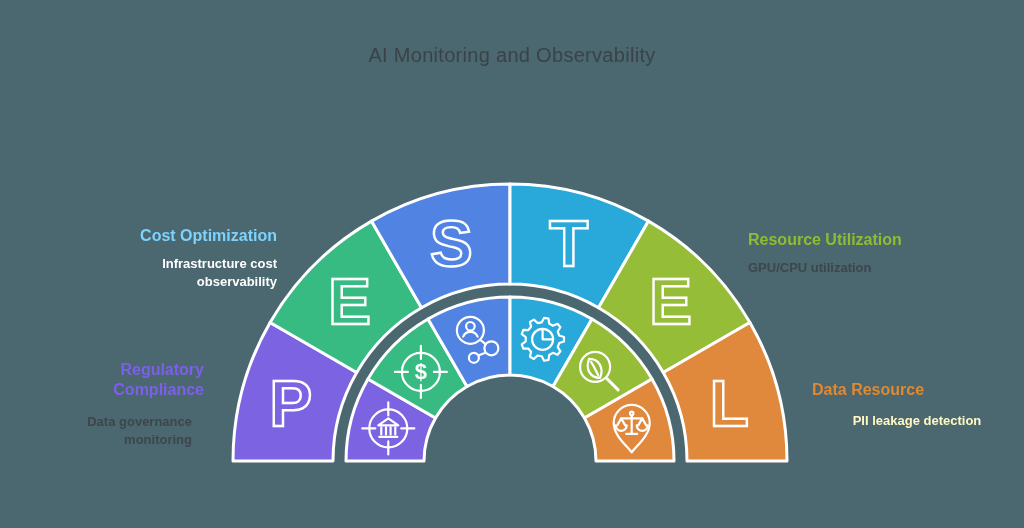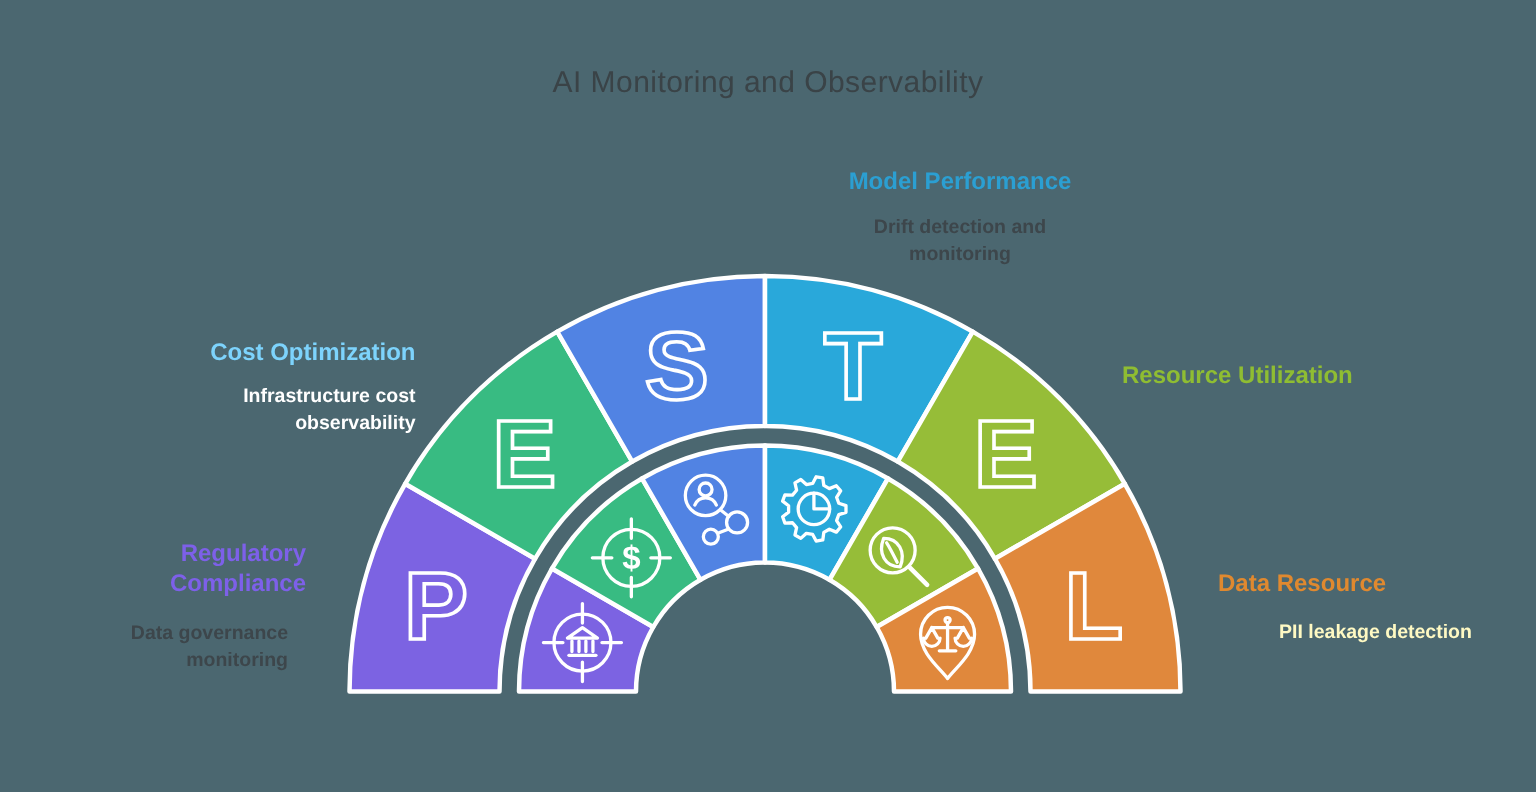--- a/index.html
+++ b/index.html
@@ -35,21 +35,21 @@
   .co-center .sub span, .co-right .sub span, .co-right .heading span{display:inline-block;}
 
   
   .callout-user-experience{left:283px;top:112px;width:200px;}
   .callout-user-experience .sub{margin:10px auto 0;max-width:122px;}
   .callout-model-performance{left:540px;top:112px;width:200px;}
   .callout-model-performance .sub{margin:10px auto 0;max-width:126px;}
   .callout-cost-optimization{right:747px;top:226px;width:220px;}
   .callout-cost-optimization .sub{margin:9px 0 0;}
   .callout-cost-optimization .sub span{max-width:124px;}
-  .callout-resource-utilization{left:748px;top:241px;width:230px;}
+  .callout-resource-utilization{left:748px;top:230px;width:230px;}
   .callout-resource-utilization .sub{margin:9px 0 0;}
   .callout-regulatory-compliance{right:820px;top:360px;width:180px;}
   .callout-regulatory-compliance .heading span{max-width:100px;}
   .callout-regulatory-compliance .sub{margin:13px 12px 0;}
   .callout-regulatory-compliance .sub span{max-width:116px;}
   .callout-data-privacy{left:812px;top:380px;width:210px;}
   .callout-data-privacy .sub{margin:12px 0 0;}
 </style>
 </head>
 <body>
@@ -114,32 +114,29 @@
         <path d="M -10.5,-10 L 10.5,-10"></path>
         <path d="M -10.5,-10 L -14.5,-3 M -10.5,-10 L -6.5,-3 M -16,-3 A 5.5 5.5 0 0 0 -5,-3"></path>
         <path d="M 10.5,-10 L 6.5,-3 M 10.5,-10 L 14.5,-3 M 5,-3 A 5.5 5.5 0 0 0 16,-3"></path>
         <path d="M -5.5,5.5 L 5.5,5.5"></path>
       </g>
     </svg>
 
   <div class="title" style="color: rgb(58, 67, 71);">AI Monitoring and Observability</div>
 
 
-  <div class="callout co-center callout-model-performance">
-    <div class="heading" style="color: rgb(43, 159, 210);">Model Performance</div>
-    <div class="sub" style="color: rgb(61, 70, 75);">Drift detection and monitoring</div>
-  </div>
 
   <div class="callout co-right callout-cost-optimization">
     <div class="heading" style="color: #7dd3fc;">Cost Optimization</div>
     <div class="sub" style="color: #ffffff;"><span>Infrastructure cost observability</span></div>
   </div>
 
   <div class="callout co-left callout-resource-utilization">
     <div class="heading" style="color: rgb(143, 189, 50);">Resource Utilization</div>
+    <div class="sub" style="color: rgb(61, 70, 75);">GPU/CPU utilization</div>
   </div>
 
   <div class="callout co-right callout-regulatory-compliance">
     <div class="heading" style="color: rgb(125, 96, 233);"><span>Regulatory Compliance</span></div>
     <div class="sub" style="color: rgb(61, 70, 75);"><span>Data governance monitoring</span></div>
   </div>
 
   <div class="callout co-left callout-data-privacy">
     <div class="heading" style="color: rgb(224, 137, 47);">Data Resource</div>
     <div class="sub" style="color: #fef9c3; text-align: center;">PII leakage detection</div>

